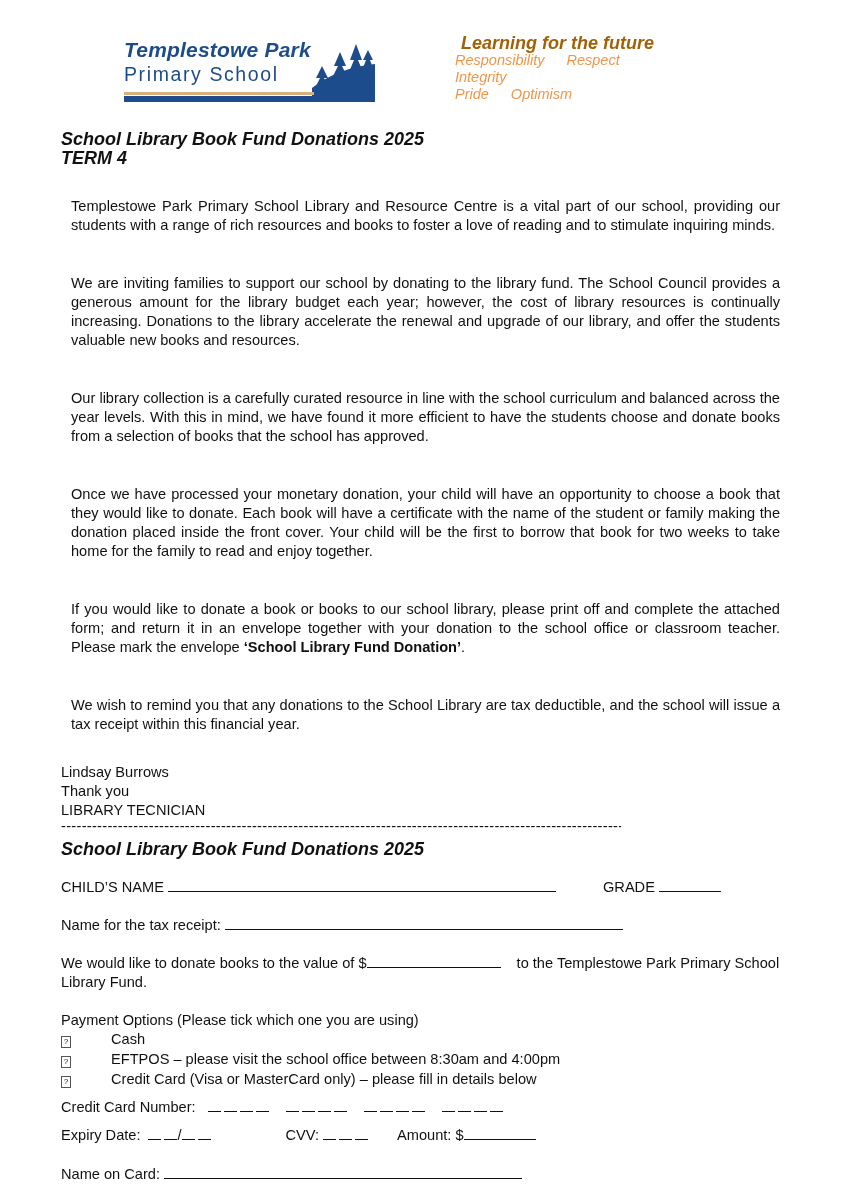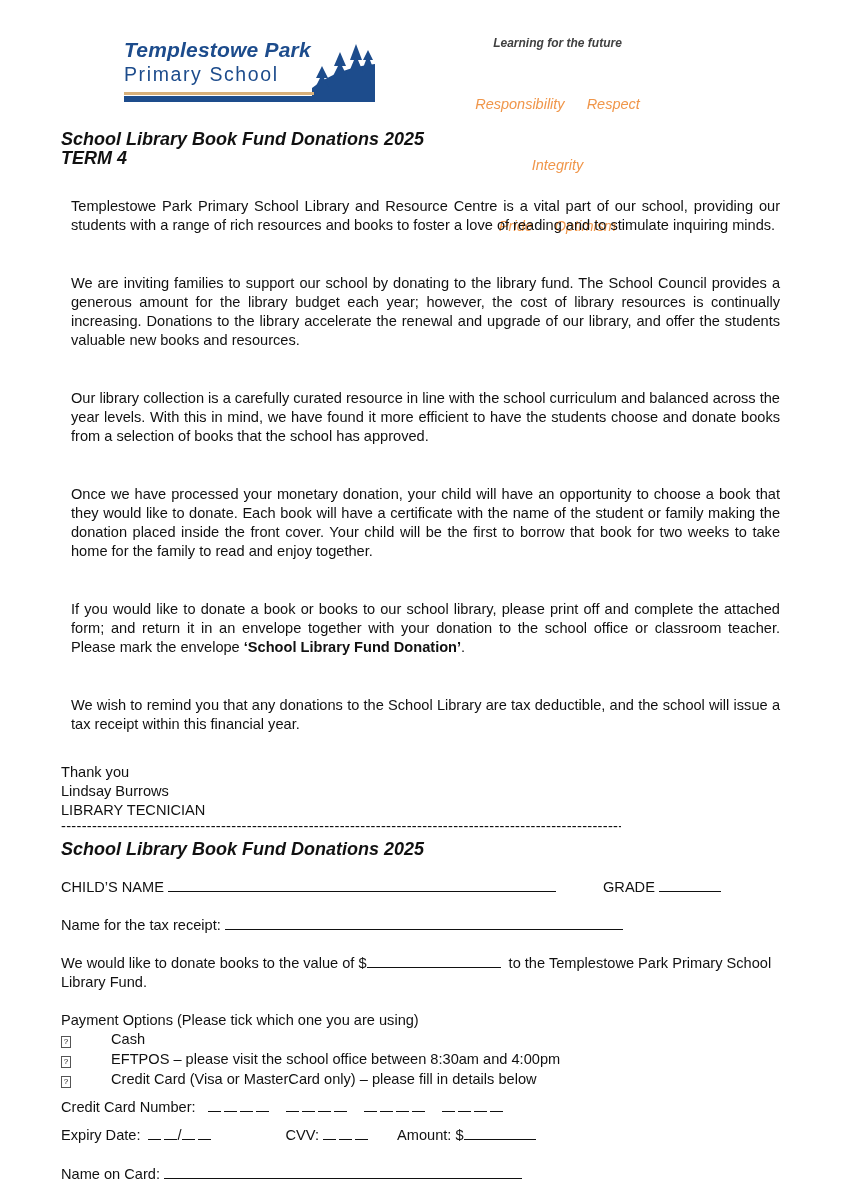--- a/index.html
+++ b/index.html
@@ -2,23 +2,23 @@
 <html><head>
 <meta charset="utf-8">
 <style>
   html, body { margin:0; padding:0; background:#ffffff; }
   body { width:849px; height:1200px; position:relative; font-family:"Liberation Sans", sans-serif; color:#111; overflow:hidden; }
   .logo { position:absolute; left:122px; top:38px; width:255px; height:66px; }
   .logo-line1 { position:absolute; left:2px; top:0; font-weight:bold; font-size:21px; color:#1d4c8c; letter-spacing:0.2px;font-style:italic; }
   .logo-line2 { position:absolute; left:2px; top:25px; font-size:19.5px; color:#1d4c8c; letter-spacing:1.6px; }
   .logo-svg { position:absolute; left:0; top:0; }
   .motto { position:absolute; left:455px; top:34px; width:205px; text-align:center; font-style:italic; }
-  .motto-title { font-weight:bold; color:#404040; font-size:12px; line-height:18px; }
+  .motto-title { font-weight:bold; color:#a16207; font-size:18px; line-height:18px; }
   .motto-val { color:#f0964a; font-size:14.5px; line-height:17px; }
-  .motto-row { display:flex; justify-content:center; gap:22px;margin-top:44px; }
+  .motto-row { display:flex; justify-content:flex-start; gap:22px; }
   .doc { position:absolute; left:61px; top:130px; width:729px; font-size:14.6px; line-height:19px; }
   .title { text-align:left; font-weight:bold; font-size:18px; line-height:19px;font-style:italic; }
   p { margin:10px; text-align:justify; }
   .gap { height:19px; }
   .dashes { overflow:hidden; white-space:nowrap; letter-spacing:0.3px; width:560px; }
   .row { display:flex; align-items:baseline; }
   .blank { display:inline-block; border-bottom:1px solid #111; height:13px; vertical-align:baseline; }
   .opt { display:flex; align-items:baseline; }
   .box { display:inline-block; width:50px; font-size:11px; }
   .box span { display:inline-block; width:8px; height:10px; border:1px solid #555; font-size:8px; line-height:10px; text-align:center; }
@@ -66,43 +66,43 @@
   <p>We are inviting families to support our school by donating to the library fund.  The School Council provides a generous amount for the library budget each year; however, the cost of library resources is continually increasing. Donations to the library accelerate the renewal and upgrade of our library, and offer the students valuable new books and resources.</p>
   <div class="gap"></div>
   <p>Our library collection is a carefully curated resource in line with the school curriculum and balanced across the year levels. With this in mind, we have found it more efficient to have the students choose and donate books from a selection of books that the school has approved.</p>
   <div class="gap"></div>
   <p>Once we have processed your monetary donation, your child will have an opportunity to choose a book that they would like to donate. Each book will have a certificate with the name of the student or family making the donation placed inside the front cover. Your child will be the first to borrow that book for two weeks to take home for the family to read and enjoy together.</p>
   <div class="gap"></div>
   <p><span>If you would like to donate a book or books to our school library, please print off and complete the attached form; and return it in an envelope together with your donation to the school office or classroom teacher.  Please mark the envelope </span><b>‘School Library Fund Donation’</b><span>.</span></p>
   <div class="gap"></div>
   <p>We wish to remind you that any donations to the School Library are tax deductible, and the school will issue a tax receipt within this financial year.</p>
   <div class="gap"></div>
+  <div>Lindsay Burrows</div>
   <div>Thank you</div>
-  <div>Lindsay Burrows</div>
   <div>LIBRARY TECNICIAN</div>
   <div class="dashes" style="line-height:12px;">------------------------------------------------------------------------------------------------------------------------------------</div>
 
   <div class="title" style="margin-top:8px;">School Library Book Fund Donations 2025</div>
   <div style="height:19px"></div>
   <div class="row">
     <span>CHILD’S NAME</span>
     <span class="blank" style="width:388px;margin-left:4px;"></span>
     <span style="margin-left:47px;">GRADE</span>
     <span class="blank" style="width:62px;margin-left:4px;"></span>
   </div>
   <div style="height:19px"></div>
   <div class="row">
     <span>Name for the tax receipt:</span>
     <span class="blank" style="width:398px;margin-left:4px;"></span>
   </div>
   <div style="height:19px"></div>
   <div class="row">
     <span>We would like to donate books to the value of $</span>
     <span class="blank" style="width:134px;"></span>
-    <span style="margin-left:8px;">to the Templestowe Park Primary School</span>
+    <span style="margin-left:16px;">to the Templestowe Park Primary School</span>
   </div>
   <div>Library Fund.</div>
   <div style="height:19px"></div>
   <div>Payment Options (Please tick which one you are using)</div>
   <div class="opt">
     <span class="box"><span>?</span></span>
     <span>Cash</span>
   </div>
   <div class="opt">
     <span class="box"><span>?</span></span>

